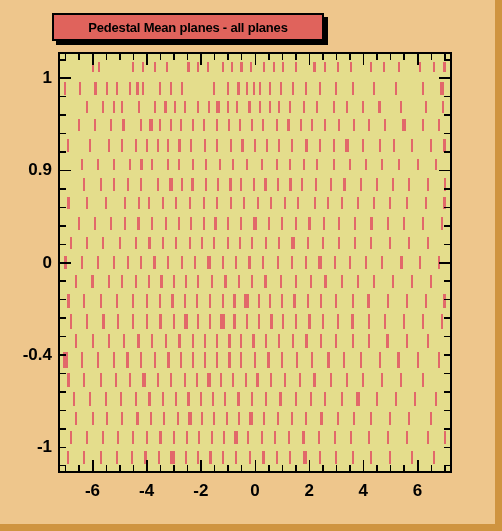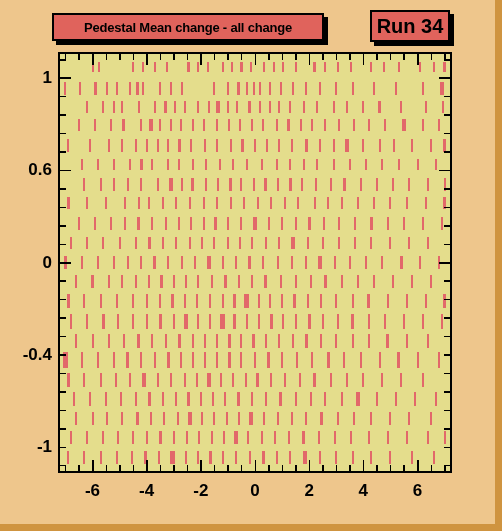--- a/index.html
+++ b/index.html
@@ -50,26 +50,23 @@
   }
   .ylabel{text-align:right;}
   .xlabel{text-align:center;}
 </style>
 </head>
 <body>
 
 <div id="canvas">
 
   <div class="rootbox" id="title-box">
-    <span>Pedestal Mean change - all change</span>
+    <span>Pedestal Mean planes - all planes</span>
   </div>
 
-  <div class="rootbox" id="run-box">
-    <span>Run 34</span>
-  </div>
 
   <div id="plot-frame">
     <div id="plot-inner">
         <div class="mark" style="left: 31.5px; top: 7.84181px; width: 2px; height: 10.1482px; background: rgb(226, 104, 106);"></div>
         <div class="mark" style="left: 38.2708px; top: 7.84181px; width: 2px; height: 10.1482px; background: rgb(226, 104, 106);"></div>
         <div class="mark" style="left: 72.125px; top: 7.84181px; width: 2px; height: 10.1482px; background: rgb(226, 104, 106);"></div>
         <div class="mark" style="left: 81.6042px; top: 7.84181px; width: 2px; height: 10.1482px; background: rgb(226, 104, 106);"></div>
         <div class="mark" style="left: 93.7917px; top: 7.84181px; width: 2px; height: 10.1482px; background: rgb(226, 104, 106);"></div>
         <div class="mark" style="left: 105.979px; top: 7.84181px; width: 2px; height: 10.1482px; background: rgb(226, 104, 106);"></div>
         <div class="mark" style="left: 127.021px; top: 7.84181px; width: 3.25px; height: 10.1482px; background: rgb(226, 104, 106);"></div>
@@ -720,21 +717,21 @@
         <div class="tick" style="left: 384px; top: 41.9381px; width: 6px; height: 1.5px;"></div>
         <div class="tick" style="left: 0px; top: 23.4867px; width: 11px; height: 1.5px;"></div>
         <div class="tick" style="left: 379px; top: 23.4867px; width: 11px; height: 1.5px;"></div>
         <div class="tick" style="left: 0px; top: 5.0354px; width: 6px; height: 1.5px;"></div>
         <div class="tick" style="left: 384px; top: 5.0354px; width: 6px; height: 1.5px;"></div>
       </div>
   </div>
 
   <div id="ylabel-layer">
       <div class="axlabel ylabel" style="left: 0px; width: 52px; top: 67.9867px;">1</div>
-      <div class="axlabel ylabel" style="left: 0px; width: 52px; top: 160.243px;">0.6</div>
+      <div class="axlabel ylabel" style="left: 0px; width: 52px; top: 160.243px;">0.9</div>
       <div class="axlabel ylabel" style="left: 0px; width: 52px; top: 252.5px;">0</div>
       <div class="axlabel ylabel" style="left: 0px; width: 52px; top: 344.757px;">-0.4</div>
       <div class="axlabel ylabel" style="left: 0px; width: 52px; top: 437.013px;">-1</div>
     </div>
   <div id="xlabel-layer">
       <div class="axlabel xlabel" style="width: 40px; left: 72.5px; top: 481px;">-6</div>
       <div class="axlabel xlabel" style="width: 40px; left: 126.667px; top: 481px;">-4</div>
       <div class="axlabel xlabel" style="width: 40px; left: 180.833px; top: 481px;">-2</div>
       <div class="axlabel xlabel" style="width: 40px; left: 235px; top: 481px;">0</div>
       <div class="axlabel xlabel" style="width: 40px; left: 289.167px; top: 481px;">2</div>

